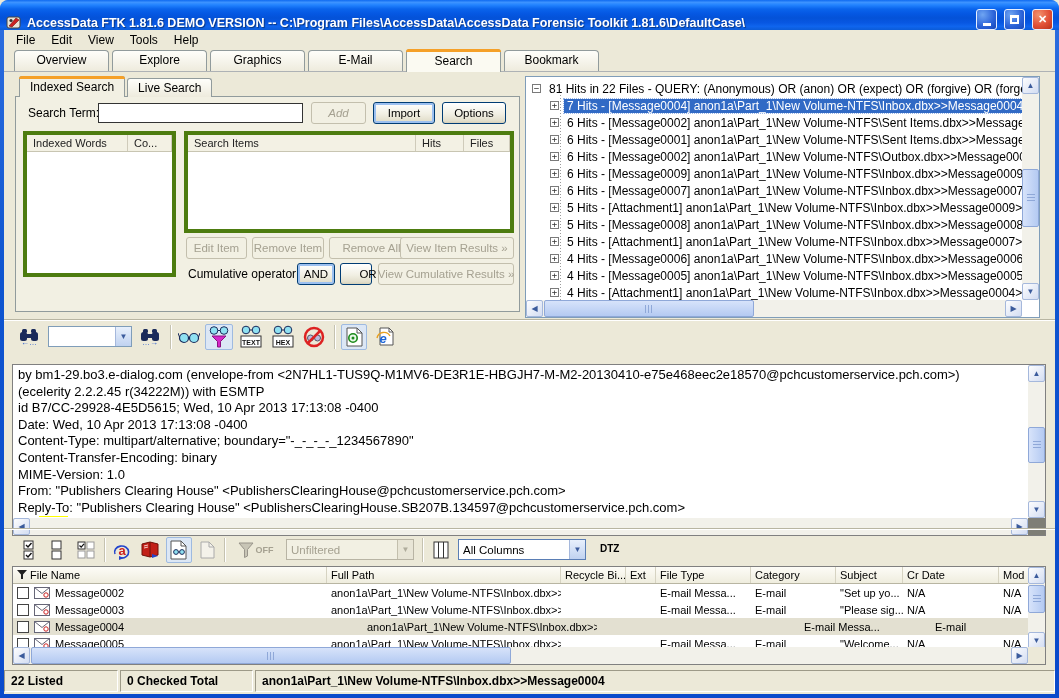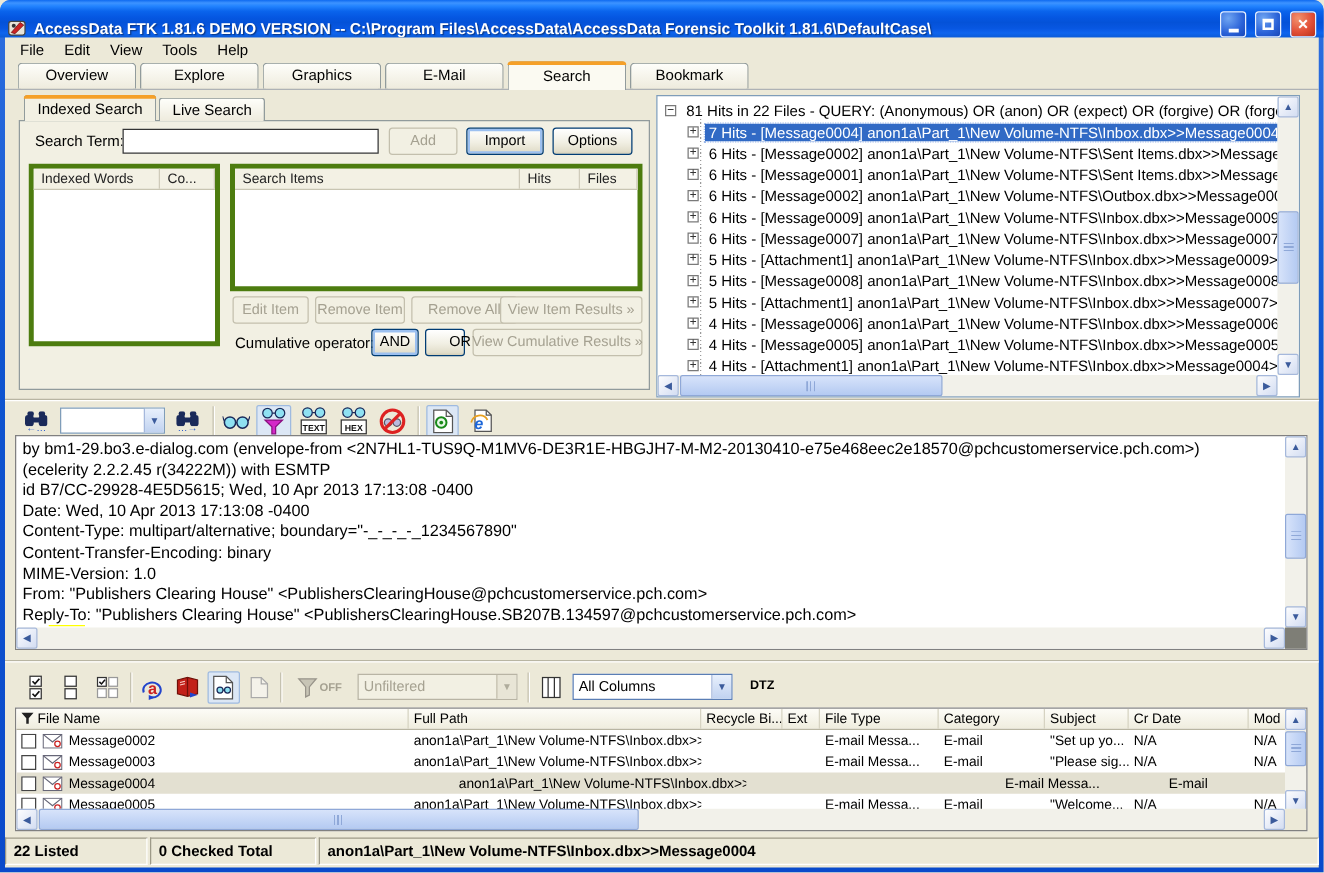--- a/index.html
+++ b/index.html
@@ -84,21 +84,21 @@
   .combo{position:absolute;background:#fff;border:1px solid #7F9DB9;font-size:11.5px;display:flex;align-items:center;}
   .combo .cval{flex:1;padding:0 4px;overflow:hidden;white-space:nowrap;}
   .combo .carrow{width:16px;align-self:stretch;background:linear-gradient(180deg,#E8F0FC,#C0D2F0);
     border-left:1px solid #A5B8DC;display:flex;align-items:center;justify-content:center;font-size:8px;color:#3B5B9C;}
   .combo.disabled{background:#F2F0E3;border-color:#B8B4A4;color:#A5A191;}
   .combo.disabled .carrow{background:#E8E5D6;color:#AFAC9C;border-left-color:#C3BFAD;}
   .off-text{font-size:9px;font-weight:bold;color:#A5A191;margin-left:1px;}
   .groove{position:absolute;left:4px;right:4px;height:2px;border-top:1px solid #B8B5A2;border-bottom:1px solid #fff;}
 
   
-  #viewer{left:12px;top:348px;width:1034px;height:172px;background:#fff;border:1px solid #808080;}
+  #viewer{left:12px;top:364px;width:1034px;height:172px;background:#fff;border:1px solid #808080;}
   #vtext{position:absolute;left:1px;top:2px;right:18px;bottom:18px;overflow:hidden;}
   .vline{height:16.6px;line-height:16.6px;font-size:13px;white-space:nowrap;padding-left:4px;}
   .hl{background:#FFFF00;}
 
   
   #ftable{left:12px;top:566px;width:1034px;height:99px;background:#fff;border:1px solid #808080;overflow:hidden;}
   .fhdr{display:flex;height:17px;background:linear-gradient(180deg,#FDFCF7,#EFEDDE);border-bottom:1px solid #B8B5A2;font-size:11px;}
   .hcell{border-right:1px solid #D6D3C2;padding:0 4px;display:flex;align-items:center;gap:3px;overflow:hidden;white-space:nowrap;flex:none;}
   .trow{display:flex;height:17px;font-size:11px;align-items:center;white-space:nowrap;}
   .trow.selected{background:#E3E0D1;gap:36px;}
@@ -155,21 +155,21 @@
 </div>
 <div id="tabline" class="abs"></div>
 
 <div id="subtabs" class="abs">
   <span class="subtab active">Indexed Search</span>
     <span class="subtab">Live Search</span>
 </div>
 <div id="search-panel" class="abs">
   <span class="plabel" style="left:12px;top:9px;">Search Term:</span>
   <input class="txtinput" style="left: 82px; top: 6px; width: 205px; height: 20px;" value="">
-  <span class="btn disabled" style="left:295px;top:5px;width:55px;height:22px;">Add</span>
+  <span class="btn disabled" style="left:295px;top:5px;width:55px;height:22px;font-style:italic;">Add</span>
   <span class="btn default" style="left:357px;top:5px;width:62px;height:22px;">Import</span>
   <span class="btn" style="left:426px;top:5px;width:64px;height:22px;">Options</span>
 
   <div class="listbox" style="left:7px;top:34px;width:153px;height:146px;">
     <div class="listhdr">
       <span style="flex:1;">Indexed Words</span>
       <span style="width:44px;">Co...</span>
     </div>
   </div>
 

